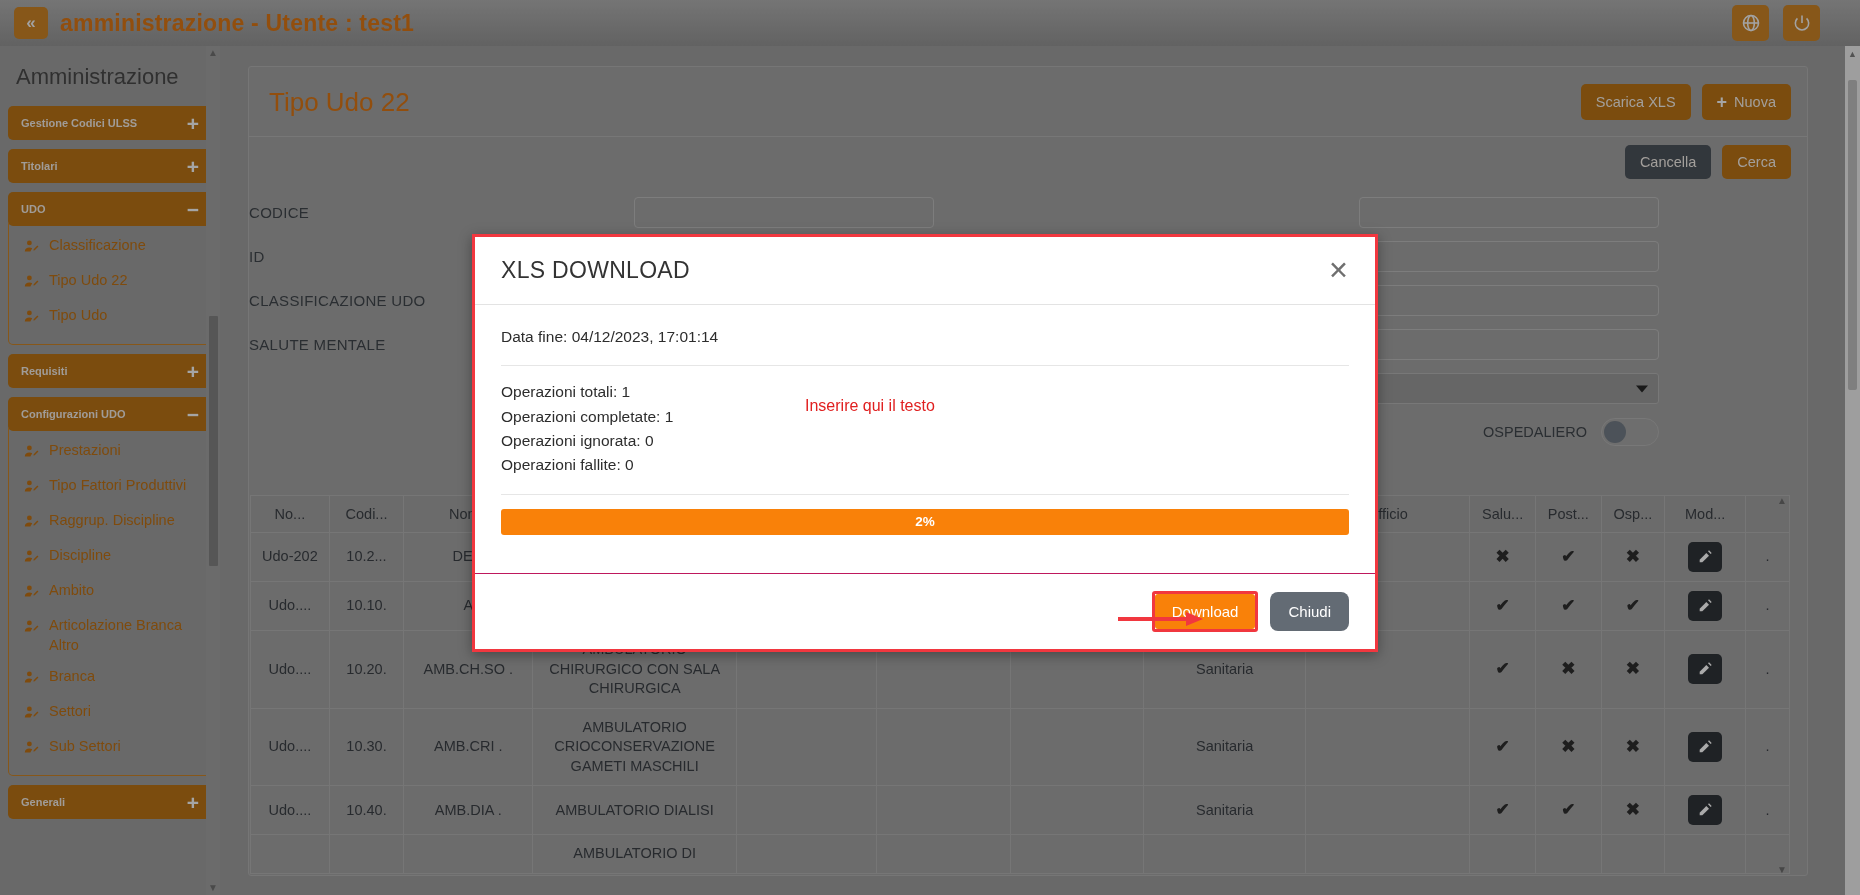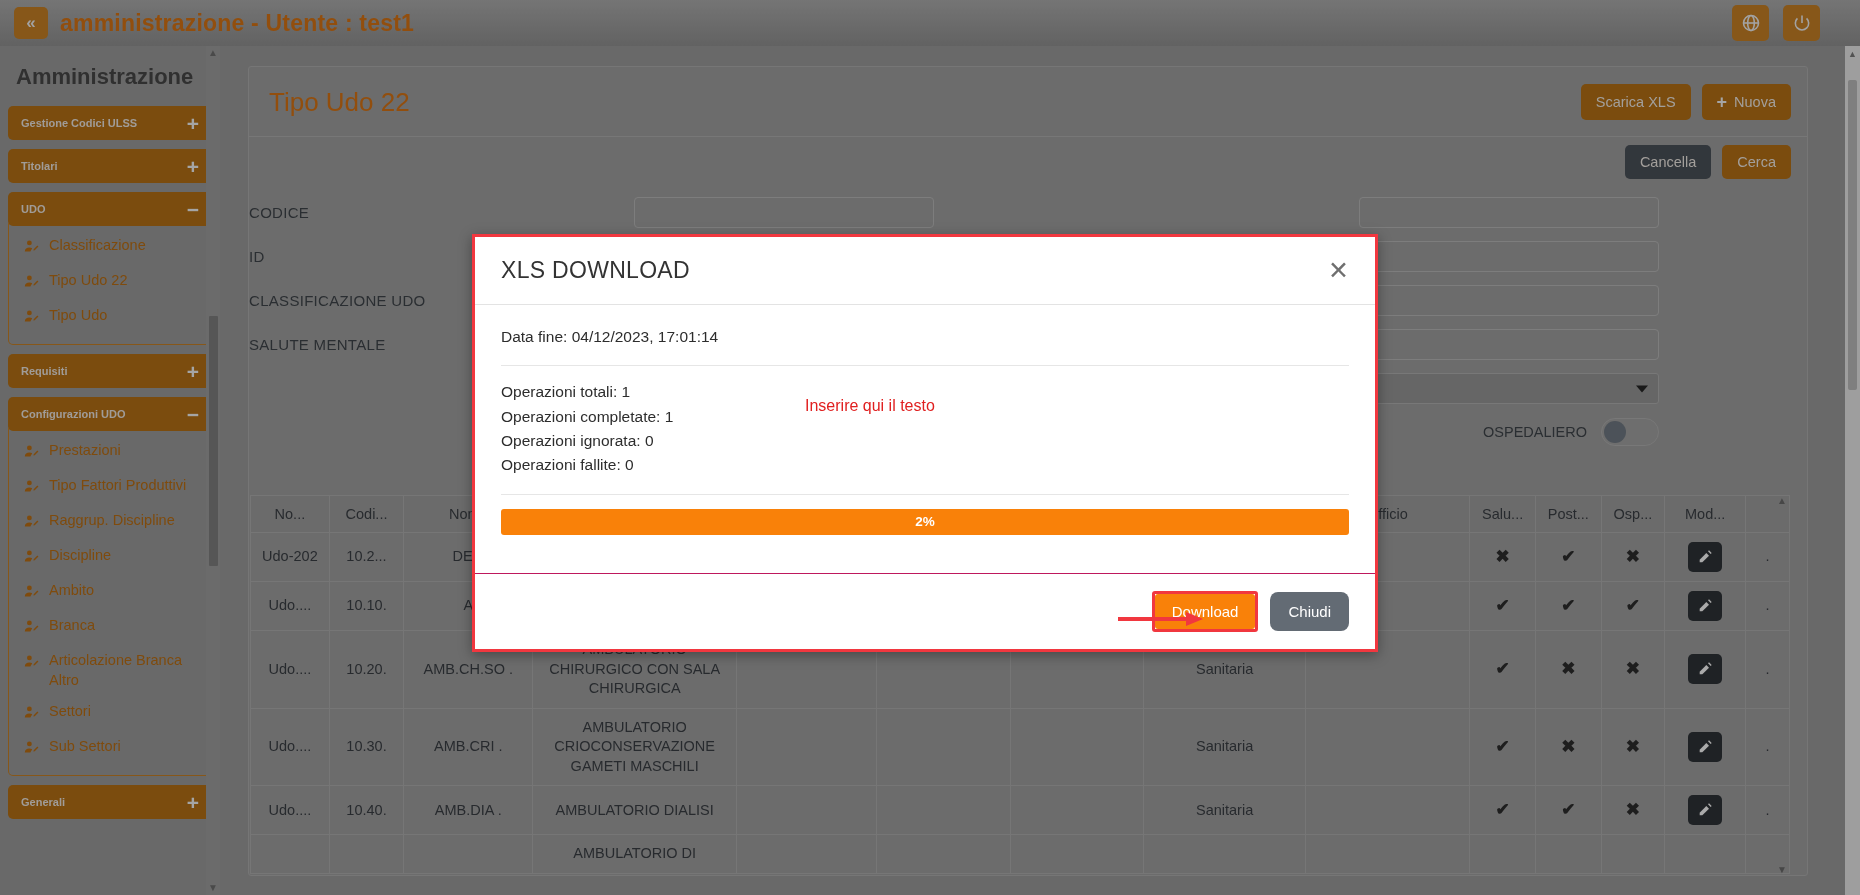--- a/index.html
+++ b/index.html
@@ -33,21 +33,21 @@
     display: flex; align-items: center; justify-content: center; cursor: pointer;
   }
   .icon-btn svg { width: 20px; height: 20px; fill: none; stroke: #d9d9d9; stroke-width: 1.9; }
 
   
   .sidebar {
     position: absolute; top: 46px; left: 0; width: 220px; height: 849px;
     background: #8a8a8a; overflow: hidden;
   }
   .sidebar-title {
-    color: #3b3b3b; font-size: 22px; padding: 18px 0 16px 16px; font-weight: bold;
+    color: #3b3b3b; font-size: 22px; padding: 18px 0 16px 16px; font-weight: normal;
   }
   .menu { padding: 0 8px; }
   .menu-group { margin-bottom: 9px; }
   .group-head {
     background: #a2620c; border-radius: 5px; height: 34px;
     display: flex; align-items: center; justify-content: space-between;
     padding: 0 13px; cursor: pointer;
   }
   .group-head span.lbl { color: #d6d0cb; font-size: 11px; font-weight: bold; }
   .group-head span.sign { color: #ddd; font-size: 21px; font-weight: bold; line-height: 1; }
@@ -363,29 +363,29 @@
                   <path d="M21.3 11.6l-1-1-5.2 5.2-.5 2 2-.5 5.2-5.2z"></path>
                 </svg></span>
             <span class="txt">Ambito</span>
           </div>
           <div class="sub-item">
             <span class="uicon"><svg viewBox="0 0 24 24">
                   <circle cx="9" cy="7" r="3.4"></circle>
                   <path d="M2.5 19c0-3.6 2.9-5.6 6.5-5.6 1.5 0 2.9.35 4 .98L10.4 19z"></path>
                   <path d="M21.3 11.6l-1-1-5.2 5.2-.5 2 2-.5 5.2-5.2z"></path>
                 </svg></span>
+            <span class="txt">Articolazione Branca Altro</span>
+          </div>
+          <div class="sub-item">
+            <span class="uicon"><svg viewBox="0 0 24 24">
+                  <circle cx="9" cy="7" r="3.4"></circle>
+                  <path d="M2.5 19c0-3.6 2.9-5.6 6.5-5.6 1.5 0 2.9.35 4 .98L10.4 19z"></path>
+                  <path d="M21.3 11.6l-1-1-5.2 5.2-.5 2 2-.5 5.2-5.2z"></path>
+                </svg></span>
             <span class="txt">Branca</span>
-          </div>
-          <div class="sub-item">
-            <span class="uicon"><svg viewBox="0 0 24 24">
-                  <circle cx="9" cy="7" r="3.4"></circle>
-                  <path d="M2.5 19c0-3.6 2.9-5.6 6.5-5.6 1.5 0 2.9.35 4 .98L10.4 19z"></path>
-                  <path d="M21.3 11.6l-1-1-5.2 5.2-.5 2 2-.5 5.2-5.2z"></path>
-                </svg></span>
-            <span class="txt">Articolazione Branca Altro</span>
           </div>
           <div class="sub-item">
             <span class="uicon"><svg viewBox="0 0 24 24">
                   <circle cx="9" cy="7" r="3.4"></circle>
                   <path d="M2.5 19c0-3.6 2.9-5.6 6.5-5.6 1.5 0 2.9.35 4 .98L10.4 19z"></path>
                   <path d="M21.3 11.6l-1-1-5.2 5.2-.5 2 2-.5 5.2-5.2z"></path>
                 </svg></span>
             <span class="txt">Settori</span>
           </div>
           <div class="sub-item">

